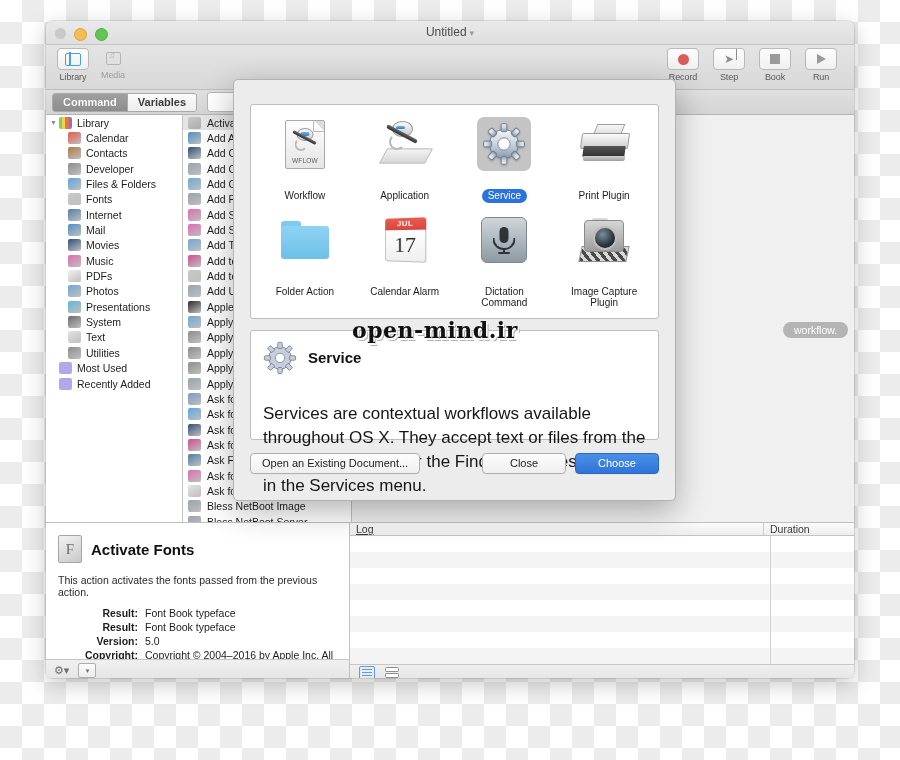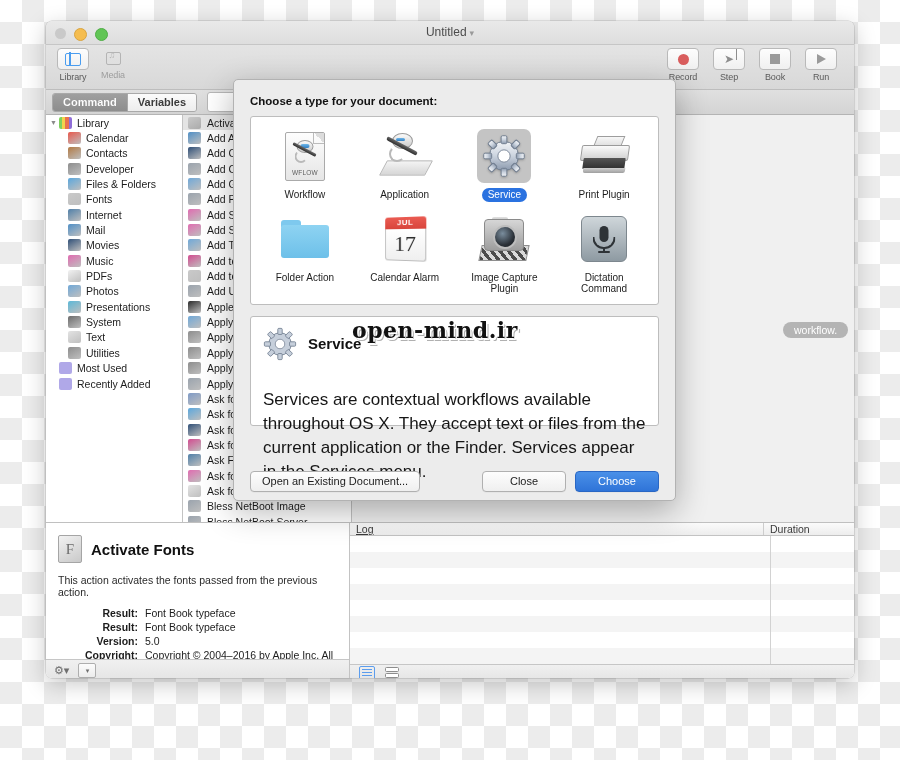--- a/index.html
+++ b/index.html
@@ -301,21 +301,21 @@
     padding: 4px 0 2px 0;
   }
   .tile-art {
     width: 54px; height: 54px;
     display: flex; align-items: center; justify-content: center;
     border-radius: 7px;
     position: relative;
   }
   .tile.selected .tile-art { background: #c4c4c4; }
   .tile-label {
-    margin-top: 5px;
+    margin-top: 18px;
     font-size: 10px; color: #1c1c1c; text-align: center; line-height: 1.15;
     padding: 1px 6px; border-radius: 8px;
   }
   .tile.selected .tile-label { background: #2a72e0; color: #fff; font-weight: 500; }
 
   
   .art-doc {
     width: 38px; height: 47px; background: linear-gradient(#fdfdfd,#e6e6e6);
     border: 0.5px solid #aaa; border-radius: 2px; position: relative;
     display:flex;align-items:flex-end;justify-content:center;
@@ -454,21 +454,20 @@
     font-size: 11px;
     height: 19px;
     padding: 0 11px;
     border-radius: 4px;
     border: 0.5px solid #b0b0b0;
     background: linear-gradient(#fdfdfd,#efefef);
     color: #1c1c1c;
     display: flex; align-items: center; justify-content: center;
     box-shadow: 0 0.5px 0.5px rgba(0,0,0,0.06);
     cursor: default;
-    margin-top: 32px;
   }
   .btn.primary {
     background: linear-gradient(#4a90e8,#2f74d8);
     border-color: #2a67c4;
     color: #fff;
     min-width: 60px;
   }
   .btn-close { min-width: 60px; margin-left: auto; margin-right: 9px; }
 
   
@@ -807,21 +806,20 @@
               <span class="a"></span>
               <span class="b"></span>
             </span>
         </div>
       </div>
     </div>
   </div>
 </div>
 
 <div id="type-dialog">
-  <div class="dlg-title">Choose a type for your document:</div>
 
   <div class="grid-box">
     <div class="grid">
 
       <div class="tile">
         <div class="tile-art">
           <div class="art-doc">
             <div class="fold"></div>
             <div class="robot">
               <div class="robot-head"></div>
@@ -906,42 +904,42 @@
           <div class="art-cal">
             <div class="top">JUL</div>
             <div class="bot">17</div>
           </div>
         </div>
         <div class="tile-label">Calendar Alarm</div>
       </div>
 
       <div class="tile">
         <div class="tile-art">
+          <div class="art-mic">
+            <div class="cap"></div>
+              <div class="arc"></div>
+              <div class="stem"></div>
+              <div class="foot"></div>
+          </div>
+        </div>
+        <div class="tile-label">Dictation
+Command</div>
+      </div>
+
+      <div class="tile">
+        <div class="tile-art">
           <div class="art-cam">
             <div class="photos"></div>
             <div class="hump"></div>
             <div class="body"></div>
             <div class="lens"></div>
           </div>
         </div>
         <div class="tile-label">Image Capture
 Plugin</div>
-      </div>
-
-      <div class="tile">
-        <div class="tile-art">
-          <div class="art-mic">
-            <div class="cap"></div>
-              <div class="arc"></div>
-              <div class="stem"></div>
-              <div class="foot"></div>
-          </div>
-        </div>
-        <div class="tile-label">Dictation
-Command</div>
       </div>
 
     </div>
   </div>
 
   <div class="desc-box">
     <div class="desc-head">
       <svg style="width:34px;height:34px;" viewBox="0 0 100 100">
         <g transform="translate(50,50)">
           <g fill="url(#gearg)" stroke="#6f7c8e" stroke-width="2.4">

